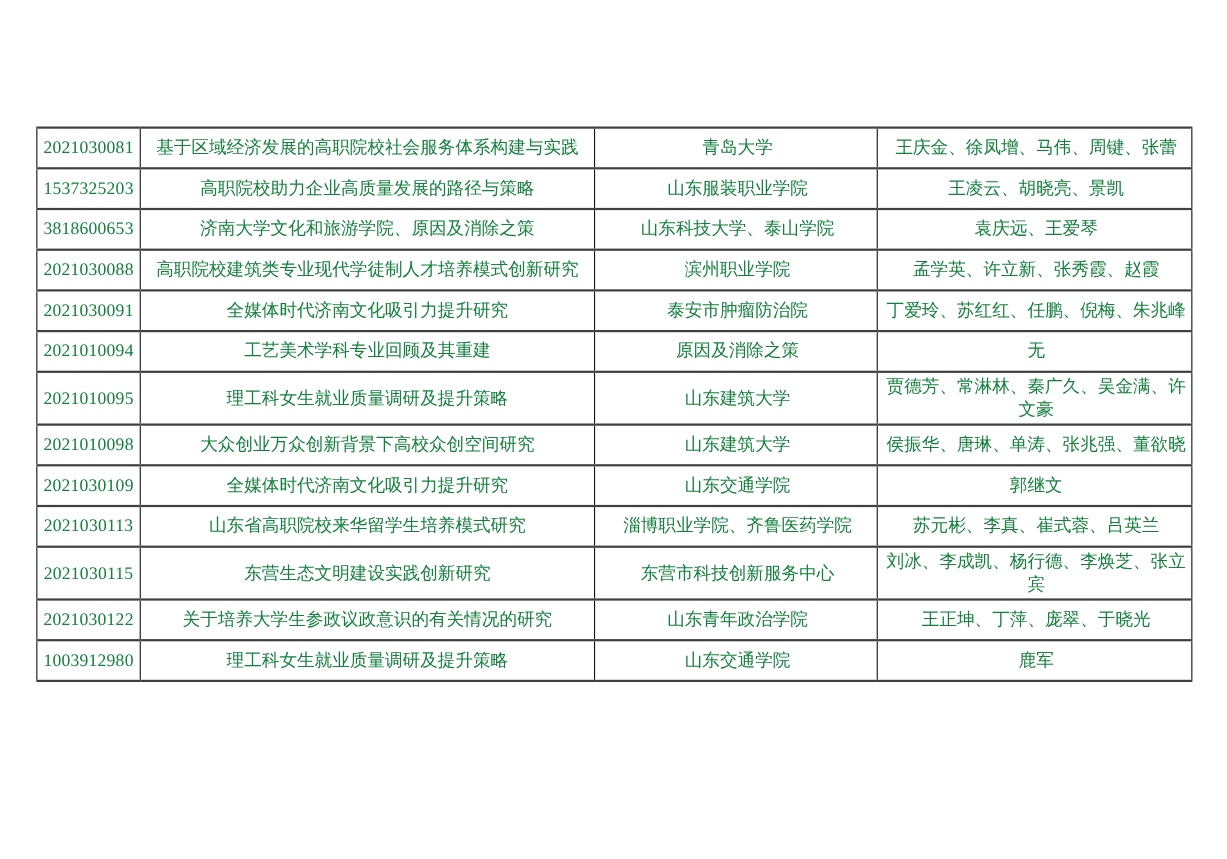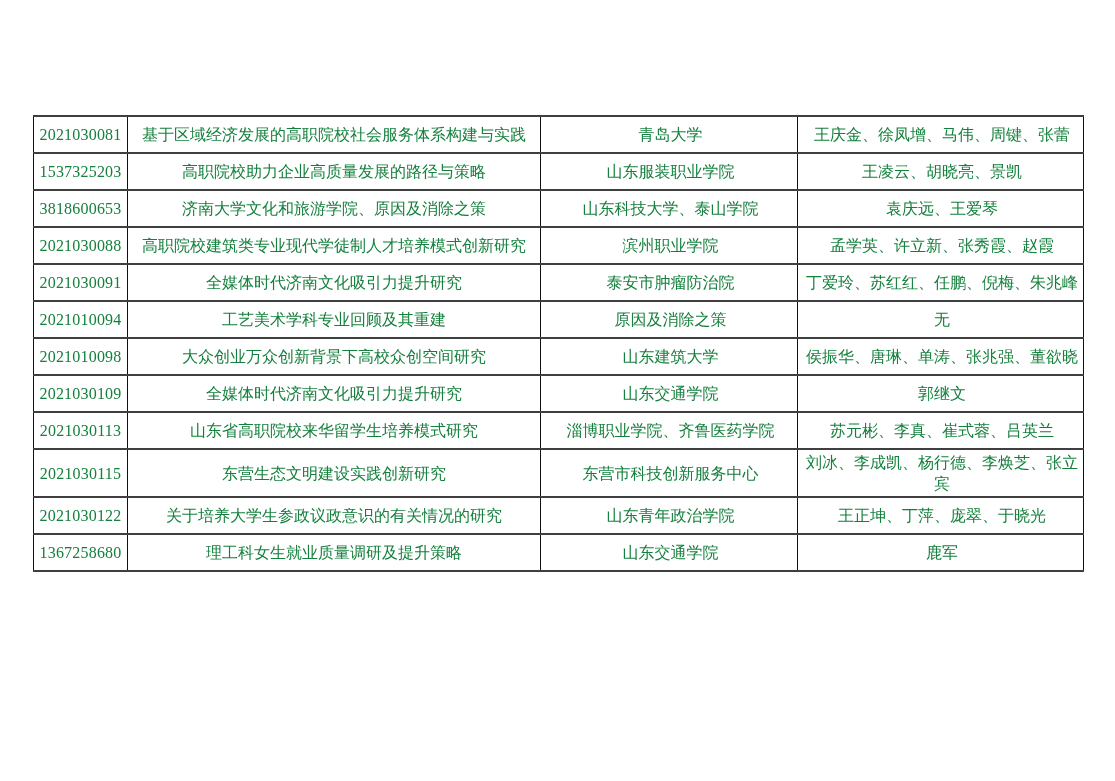--- a/index.html
+++ b/index.html
@@ -98,20 +98,26 @@
           <td class="c-institution">泰安市肿瘤防治院</td>
           <td class="c-members">丁爱玲、苏红红、任鹏、倪梅、朱兆峰</td>
         </tr>
         <tr>
           <td class="c-id">2021010094</td>
           <td class="c-title">工艺美术学科专业回顾及其重建</td>
           <td class="c-institution">原因及消除之策</td>
           <td class="c-members">无</td>
         </tr>
         <tr>
+          <td class="c-id">2021010095</td>
+          <td class="c-title">理工科女生就业质量调研及提升策略</td>
+          <td class="c-institution">山东建筑大学</td>
+          <td class="c-members">贾德芳、常淋林、秦广久、吴金满、许文豪</td>
+        </tr>
+        <tr>
           <td class="c-id">2021010098</td>
           <td class="c-title">大众创业万众创新背景下高校众创空间研究</td>
           <td class="c-institution">山东建筑大学</td>
           <td class="c-members">侯振华、唐琳、单涛、张兆强、董欲晓</td>
         </tr>
         <tr>
           <td class="c-id">2021030109</td>
           <td class="c-title">全媒体时代济南文化吸引力提升研究</td>
           <td class="c-institution">山东交通学院</td>
           <td class="c-members">郭继文</td>
@@ -128,20 +134,20 @@
           <td class="c-institution">东营市科技创新服务中心</td>
           <td class="c-members">刘冰、李成凯、杨行德、李焕芝、张立宾</td>
         </tr>
         <tr>
           <td class="c-id">2021030122</td>
           <td class="c-title">关于培养大学生参政议政意识的有关情况的研究</td>
           <td class="c-institution">山东青年政治学院</td>
           <td class="c-members">王正坤、丁萍、庞翠、于晓光</td>
         </tr>
         <tr>
-          <td class="c-id">1367258680</td>
+          <td class="c-id">1003912980</td>
           <td class="c-title">理工科女生就业质量调研及提升策略</td>
           <td class="c-institution">山东交通学院</td>
           <td class="c-members">鹿军</td>
         </tr>
       </tbody>
   </table>
 </div>
 
 </body></html>

